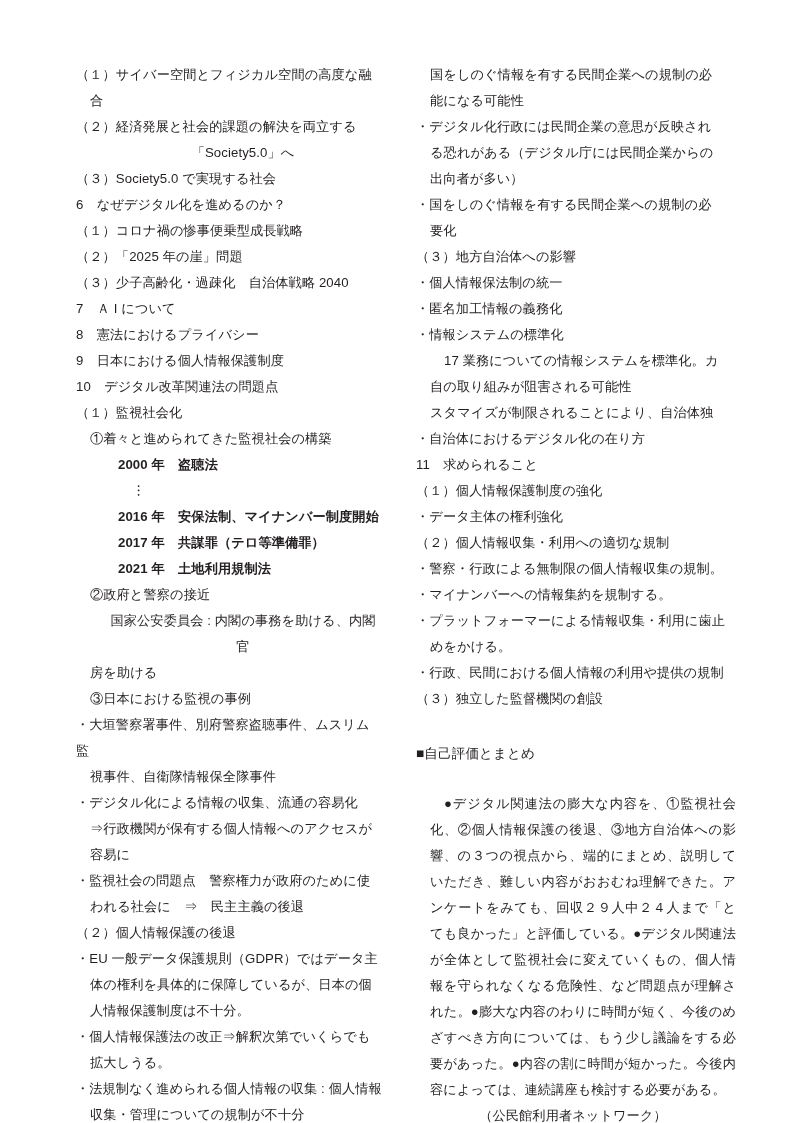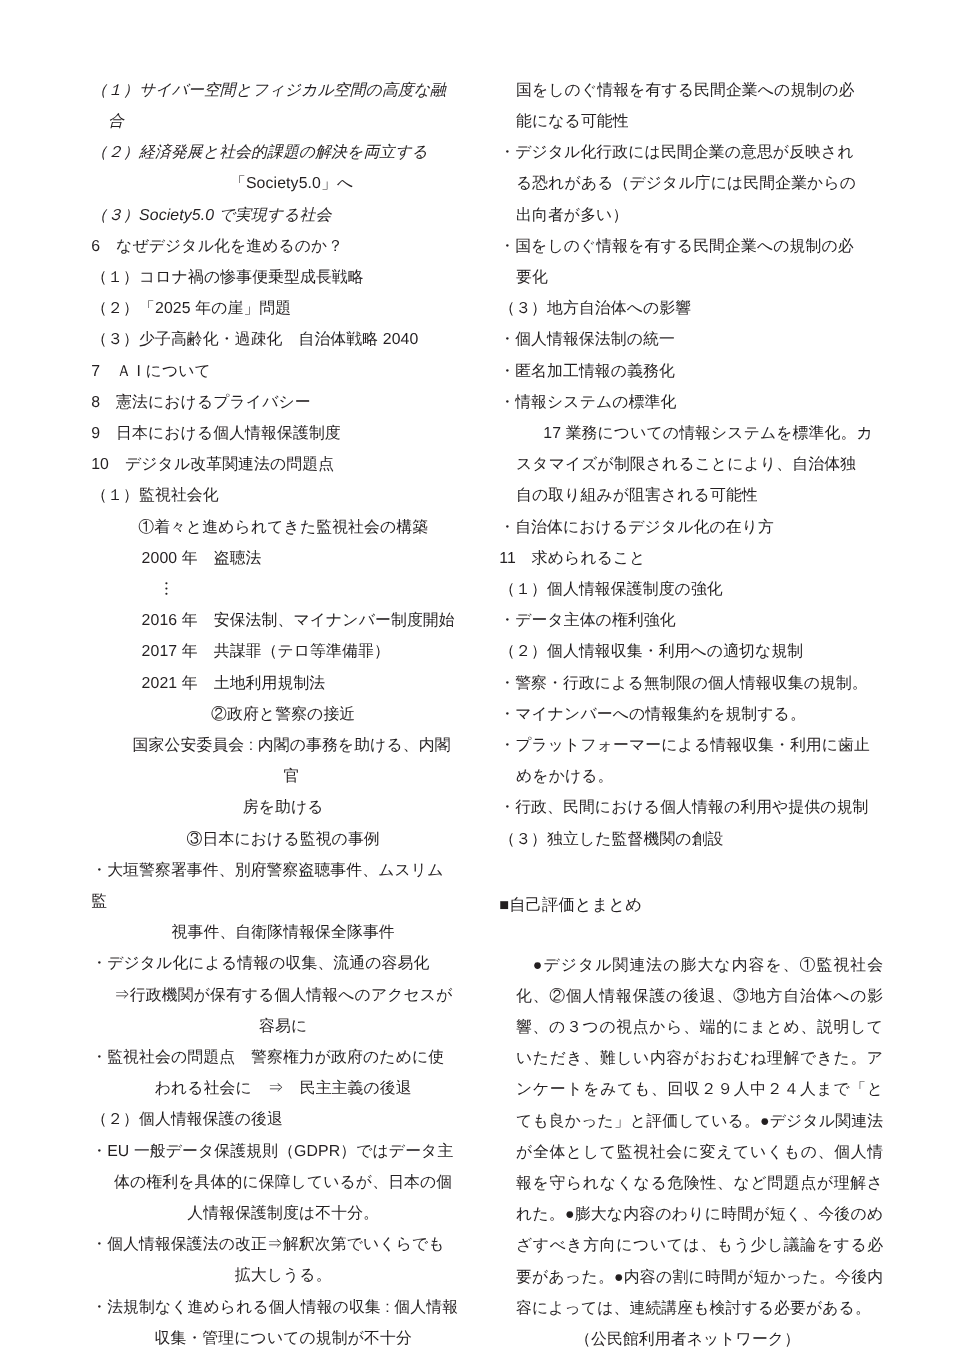--- a/index.html
+++ b/index.html
@@ -31,26 +31,26 @@
   }
   .line {
     font-size: 13.2px;
     line-height: 26px;
     white-space: pre-wrap;
     letter-spacing: 0.1px;
   }
   
   .i0  { margin-left: 0px; }
   .i1  { margin-left: 14px; }
-  .i2  { margin-left: 28px; text-align: center; }
+  .i2  { margin-left: 28px; }
   .i3  { margin-left: 42px; text-align: center; }
-  .i4  { margin-left: 56px; }
+  .i4  { margin-left: 56px; font-weight: bold; }
   .i5  { margin-left: 70px; }
 
-  .hang1 { padding-left: 14px; text-indent: -14px; font-style: italic; }
+  .hang1 { padding-left: 14px; text-indent: -14px; }
 
   .section-head {
     font-size: 13.6px;
     line-height: 26px;
     margin-top: 29px;
   }
   .right-align {
     text-align: center;
     padding-right: 6px;
   }
@@ -118,22 +118,22 @@
       <div class="line i0">・デジタル化行政には民間企業の意思が反映され</div>
       <div class="line i1">る恐れがある（デジタル庁には民間企業からの</div>
       <div class="line i1">出向者が多い）</div>
       <div class="line i0">・国をしのぐ情報を有する民間企業への規制の必</div>
       <div class="line i1">要化</div>
       <div class="line i0">（３）地方自治体への影響</div>
       <div class="line i0">・個人情報保法制の統一</div>
       <div class="line i0">・匿名加工情報の義務化</div>
       <div class="line i0">・情報システムの標準化</div>
       <div class="line i2">17 業務についての情報システムを標準化。カ</div>
+      <div class="line i1">自の取り組みが阻害される可能性</div>
       <div class="line i1">スタマイズが制限されることにより、自治体独</div>
-      <div class="line i1">自の取り組みが阻害される可能性</div>
       <div class="line i0">・自治体におけるデジタル化の在り方</div>
       <div class="line i0">11　求められること</div>
       <div class="line i0">（１）個人情報保護制度の強化</div>
       <div class="line i0">・データ主体の権利強化</div>
       <div class="line i0">（２）個人情報収集・利用への適切な規制</div>
       <div class="line i0">・警察・行政による無制限の個人情報収集の規制。</div>
       <div class="line i0">・マイナンバーへの情報集約を規制する。</div>
       <div class="line i0">・プラットフォーマーによる情報収集・利用に歯止</div>
       <div class="line i1">めをかける。</div>
       <div class="line i0">・行政、民間における個人情報の利用や提供の規制</div>

